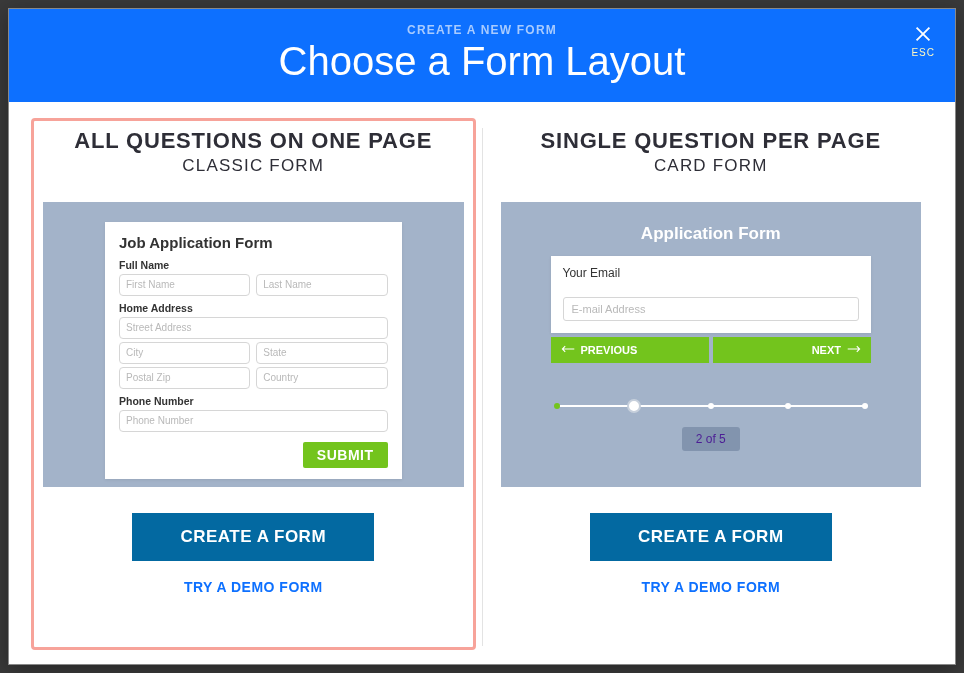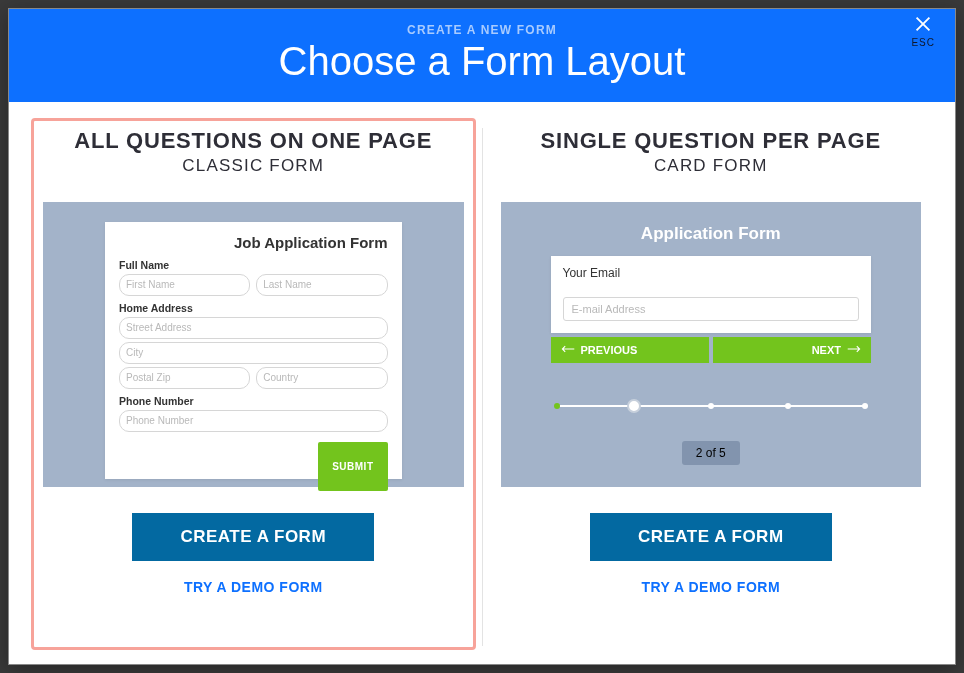--- a/index.html
+++ b/index.html
@@ -34,23 +34,23 @@
     font-weight: 600;
   }
   .header .title {
     font-size: 40px;
     font-weight: 400;
     margin-top: 2px;
   }
   .close {
     position: absolute;
     right: 20px;
-    top: 4px;
+    top: 14px;
     text-align: left;
-    color: #0f172a;
+    color: #fef9c3;
     cursor: pointer;
   }
   .close svg { width: 22px; height: 22px; display:block; margin:0 auto 2px; }
   .close-label { font-size: 10px; letter-spacing: 1px; }
   .body {
     flex: 1;
     display: flex;
     padding: 26px 18px 18px;
   }
   .col {
@@ -96,32 +96,32 @@
   
   .pf-sheet {
     position: absolute;
     left: 62px; right: 62px; top: 20px; bottom: 8px;
     background: #fff;
     padding: 12px 14px 10px;
     font-size: 10.5px;
     color: #333;
     box-shadow: 0 1px 3px rgba(0,0,0,.08);
   }
-  .pf-title { text-align:right; font-weight:700; font-size:15px; margin-bottom:8px; }
+  .pf-title { text-align:left; font-weight:700; font-size:15px; margin-bottom:8px; }
   .pf-label { font-weight:700; font-size:10.5px; margin-top:6px; }
   .pf-row { display:flex; gap:6px; margin-top:3px; }
   .pf-input {
-    flex:1; border:1px solid #d6d6d6; border-radius:10px;
+    flex:1; border:1px solid #d6d6d6; border-radius:4px;
     padding:3px 6px; font-size:10px; color:#b9b9b9; background:#fff;
     line-height:14px;
   }
   .pf-submit {
     float:right; margin-top:10px;
     background:#73c41d; color:#fff; border:none;
-    padding:19px 14px; font-size:10px; font-weight:700; letter-spacing:.5px;
+    padding:5px 14px; font-size:14px; font-weight:700; letter-spacing:.5px;
     border-radius:2px;
   }
   
   .cf-wrap {
     position: absolute;
     left: 50px; right: 50px; top: 22px;
     text-align:center;
   }
   .cf-title { color:#fff; font-weight:700; font-size:17px; margin-bottom:12px; }
   .cf-card {
@@ -150,22 +150,22 @@
   }
   .cf-dot {
     position:absolute; top:50%; width:6px; height:6px; border-radius:50%;
     background:#fff; transform:translate(-50%,-50%);
   }
   .cf-dot.done { background:#73c41d; }
   .cf-dot.current {
     width:14px; height:14px; background:#fff; border:2px solid #c7d0dc;
   }
   .cf-pager {
-    margin:30px auto 0; display:inline-block;
-    background:#8294ae; color:#000000; font-size:12px;
+    margin:16px auto 0; display:inline-block;
+    background:#8294ae; color:#4c1d95; font-size:12px;
     padding:5px 14px; border-radius:3px;
   }
   .actions { margin-top:26px; text-align:center; }
   .btn-primary {
     display:inline-block;
     background:#0369a1; color:#fff; border:none;
     font-size:17px; font-weight:700; letter-spacing:.5px;
     padding:14px 48px; border-radius:0; cursor:pointer;
   }
   .btn-link {
@@ -208,20 +208,21 @@
             <div class="pf-input">First Name</div>
             <div class="pf-input">Last Name</div>
           </div>
 
           <div class="pf-label">Home Address</div>
           <div class="pf-row">
               <div class="pf-input">Street Address</div>
             </div>
           <div class="pf-row">
             <div class="pf-input">City</div>
+            <div class="pf-input">State</div>
           </div>
           <div class="pf-row">
             <div class="pf-input">Postal Zip</div>
             <div class="pf-input">Country</div>
           </div>
 
           <div class="pf-label">Phone Number</div>
           <div class="pf-row">
             <div class="pf-input">Phone Number</div>
           </div>

